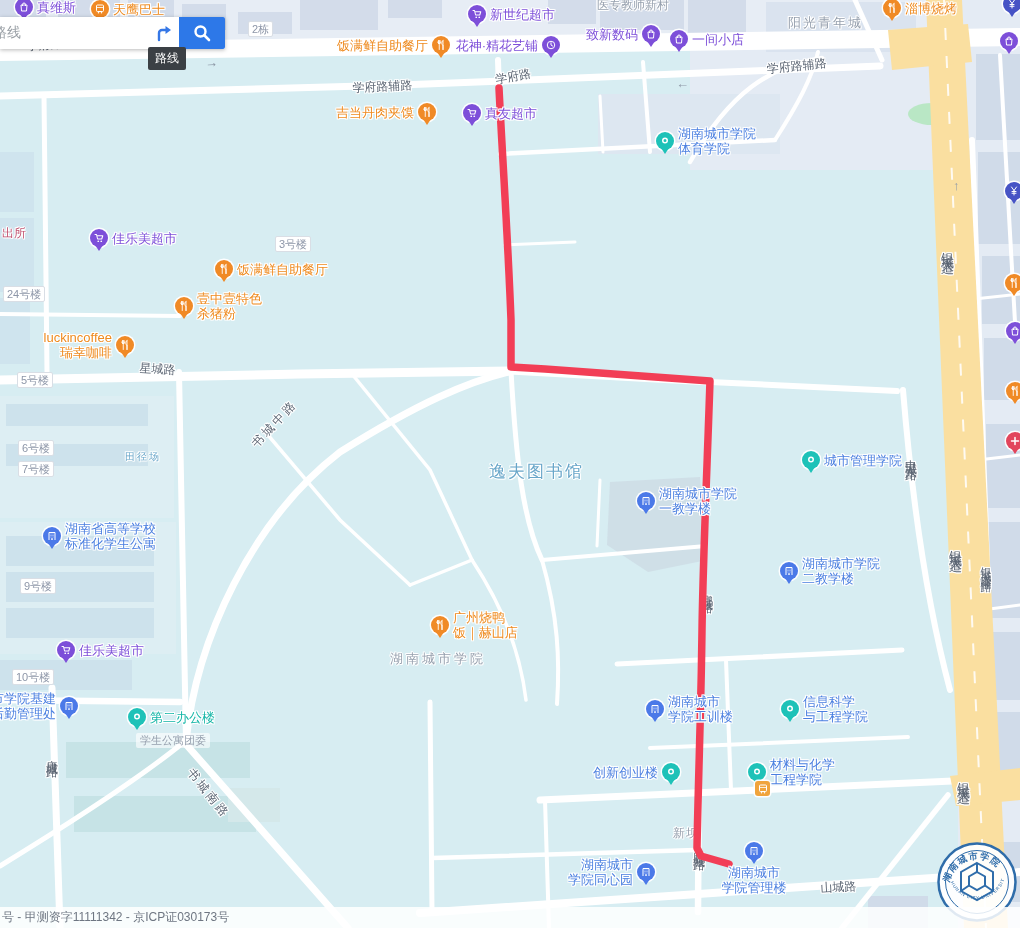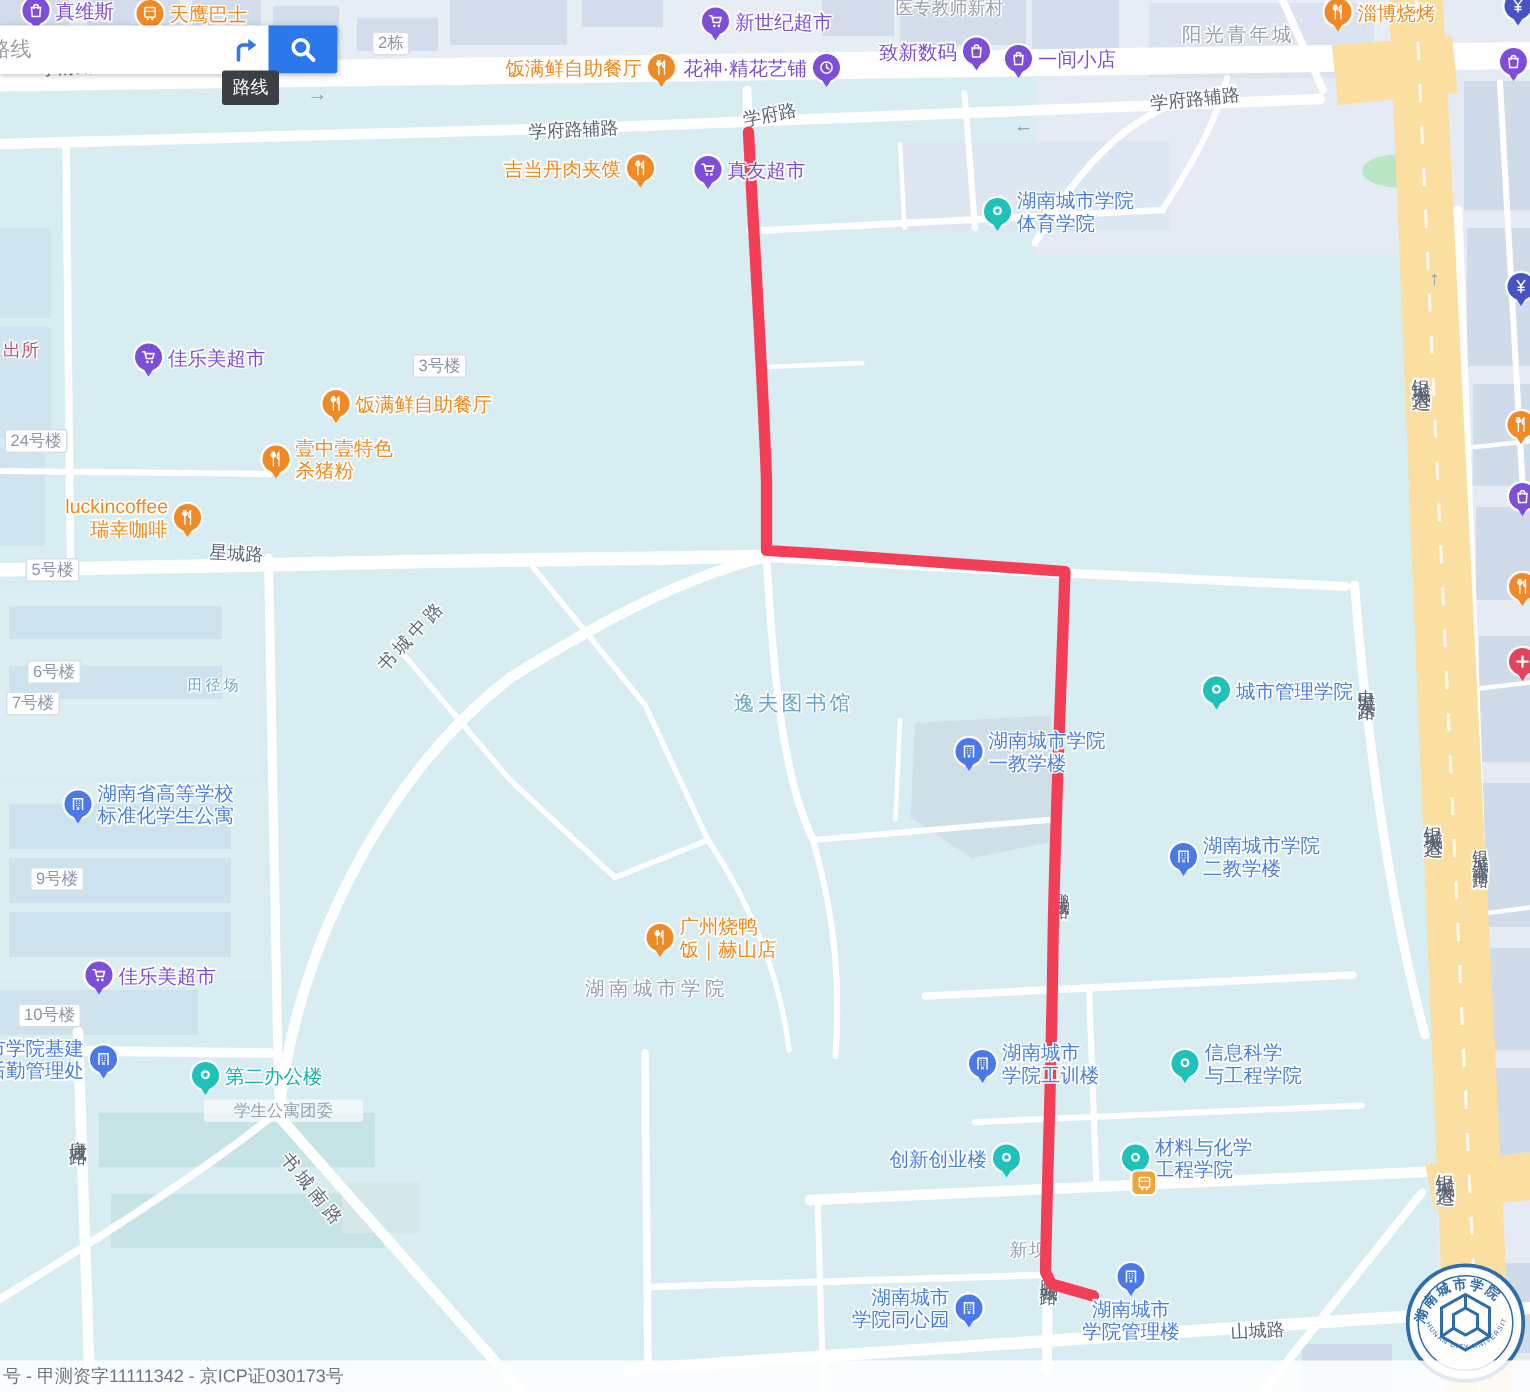--- a/index.html
+++ b/index.html
@@ -7,21 +7,21 @@
     font-family:"Liberation Sans","DejaVu Sans",sans-serif;}
   .layer{position:absolute;left:0;top:0;width:1020px;height:928px;}
   svg.layer{pointer-events:none;}
   
   .rlabel{position:absolute;font-size:12px;color:#5a6472;white-space:nowrap;transform-origin:0 0;
     text-shadow:1px 0 0 #fff,-1px 0 0 #fff,0 1px 0 #fff,0 -1px 0 #fff,1px 1px 0 #fff,-1px -1px 0 #fff,1px -1px 0 #fff,-1px 1px 0 #fff;}
   .rlabel.vert{writing-mode:vertical-rl;letter-spacing:3px;}
   .alabel{position:absolute;white-space:nowrap;
     text-shadow:1px 0 0 #fff,-1px 0 0 #fff,0 1px 0 #fff,0 -1px 0 #fff,1px 1px 0 #fff,-1px -1px 0 #fff;}
   .alabel.gray{color:#96a0ae;} .alabel.blue{color:#68a6c9;} .alabel.rose{color:#c0506e;}
-  .alabel.bgd{background:rgba(255,255,255,.62);padding:0 20px;border-radius:2px;text-shadow:none;}
+  .alabel.bgd{background:rgba(255,255,255,.62);padding:0 4px;border-radius:2px;text-shadow:none;}
   .arrow{position:absolute;color:#8f9aa8;font-size:13px;}
   .badge{position:absolute;background:#fff;border:1px solid #d9dee5;border-radius:2px;color:#8d96a8;
     font-size:11px;line-height:14px;padding:0 3px;white-space:nowrap;}
   
   .poi{position:absolute;width:0;height:0;}
   .pin{position:absolute;left:-9px;top:-9px;width:18px;height:18px;border-radius:50%;
     background:var(--pc,#888);box-shadow:0 0 0 1.5px rgba(255,255,255,.95);
     display:flex;align-items:center;justify-content:center;}
   .pin svg{width:12px;height:12px;display:block;}
   .pin::after{content:'';position:absolute;top:16px;left:5px;border:4px solid transparent;border-top:6px solid var(--pc,#888);}
@@ -172,34 +172,34 @@
       <div class="rlabel vert" style="left: 938px; top: 242px; font-size: 13px;">银城大道</div>
       <div class="rlabel vert" style="left: 946px; top: 540px; font-size: 13px;">银城大道</div>
       <div class="rlabel vert" style="left: 954px; top: 772px; font-size: 13px;">银城大道</div>
       <div class="rlabel vert" style="left: 978px; top: 558px; font-size: 11px;">银城大道辅路</div>
       <div class="rlabel vert" style="left: 698px; top: 586px;">鹏城路</div>
       <div class="rlabel vert" style="left: 690px; top: 843px;">鹏城路</div>
       <div class="rlabel" style="left: 820px; top: 880px; transform: rotate(-3deg);">山城路</div>
       <div class="alabel gray" style="left: 597px; top: -3px; font-size: 12px;">医专教师新村</div>
       <div class="alabel gray" style="left: 788px; top: 14px; font-size: 13px; letter-spacing: 2px;">阳光青年城</div>
       <div class="alabel blue" style="left: 125px; top: 450px; font-size: 10px; letter-spacing: 2px;">田径场</div>
-      <div class="alabel blue" style="left: 489px; top: 460px; font-size: 14px; letter-spacing: 2px;">逸夫图书馆</div>
+      <div class="alabel blue" style="left: 489px; top: 460px; font-size: 17px; letter-spacing: 2px;">逸夫图书馆</div>
       <div class="alabel gray" style="left: 390px; top: 650px; font-size: 13px; letter-spacing: 3px;">湖南城市学院</div>
       <div class="alabel gray" style="left: 673px; top: 825px; font-size: 12px; letter-spacing: 1px;">新坝</div>
       <div class="alabel gray bgd" style="left: 136px; top: 733px; font-size: 11px;">学生公寓团委</div>
       <div class="alabel rose" style="left: 2px; top: 225px; font-size: 12px;">出所</div>
       <div class="arrow" style="left: 205px; top: 55px; transform: rotate(-3deg);">→</div>
       <div class="arrow" style="left: 676px; top: 76px;">←</div>
       <div class="arrow" style="left: 953px; top: 178px;">↑</div>
       <div class="badge" style="left: 248px; top: 21px;">2栋</div>
       <div class="badge" style="left: 275px; top: 236px;">3号楼</div>
       <div class="badge" style="left: 3px; top: 286px;">24号楼</div>
       <div class="badge" style="left: 17px; top: 372px;">5号楼</div>
       <div class="badge" style="left: 18px; top: 440px;">6号楼</div>
-      <div class="badge" style="left: 4px; top: 461px;">7号楼</div>
+      <div class="badge" style="left: 18px; top: 461px;">7号楼</div>
       <div class="badge" style="left: 20px; top: 578px;">9号楼</div>
       <div class="badge" style="left: 12px; top: 669px;">10号楼</div>
     </div>
 
   <svg class="layer" viewBox="0 0 1020 928">
     <path id="route-path" fill="none" stroke-linecap="round" stroke-linejoin="round" d="M499,88 C502,150 508,240 511,320 L511,367 L545,369 L710,381 C707,470 703,560 702,630 C701,710 698,790 697,848 L701,856 L729,864" stroke="#f23e56" stroke-width="7.5"></path>
   </svg>
 
   <div class="layer" id="pois">
       <div class="poi" style="left: 24px; top: 7px;">

